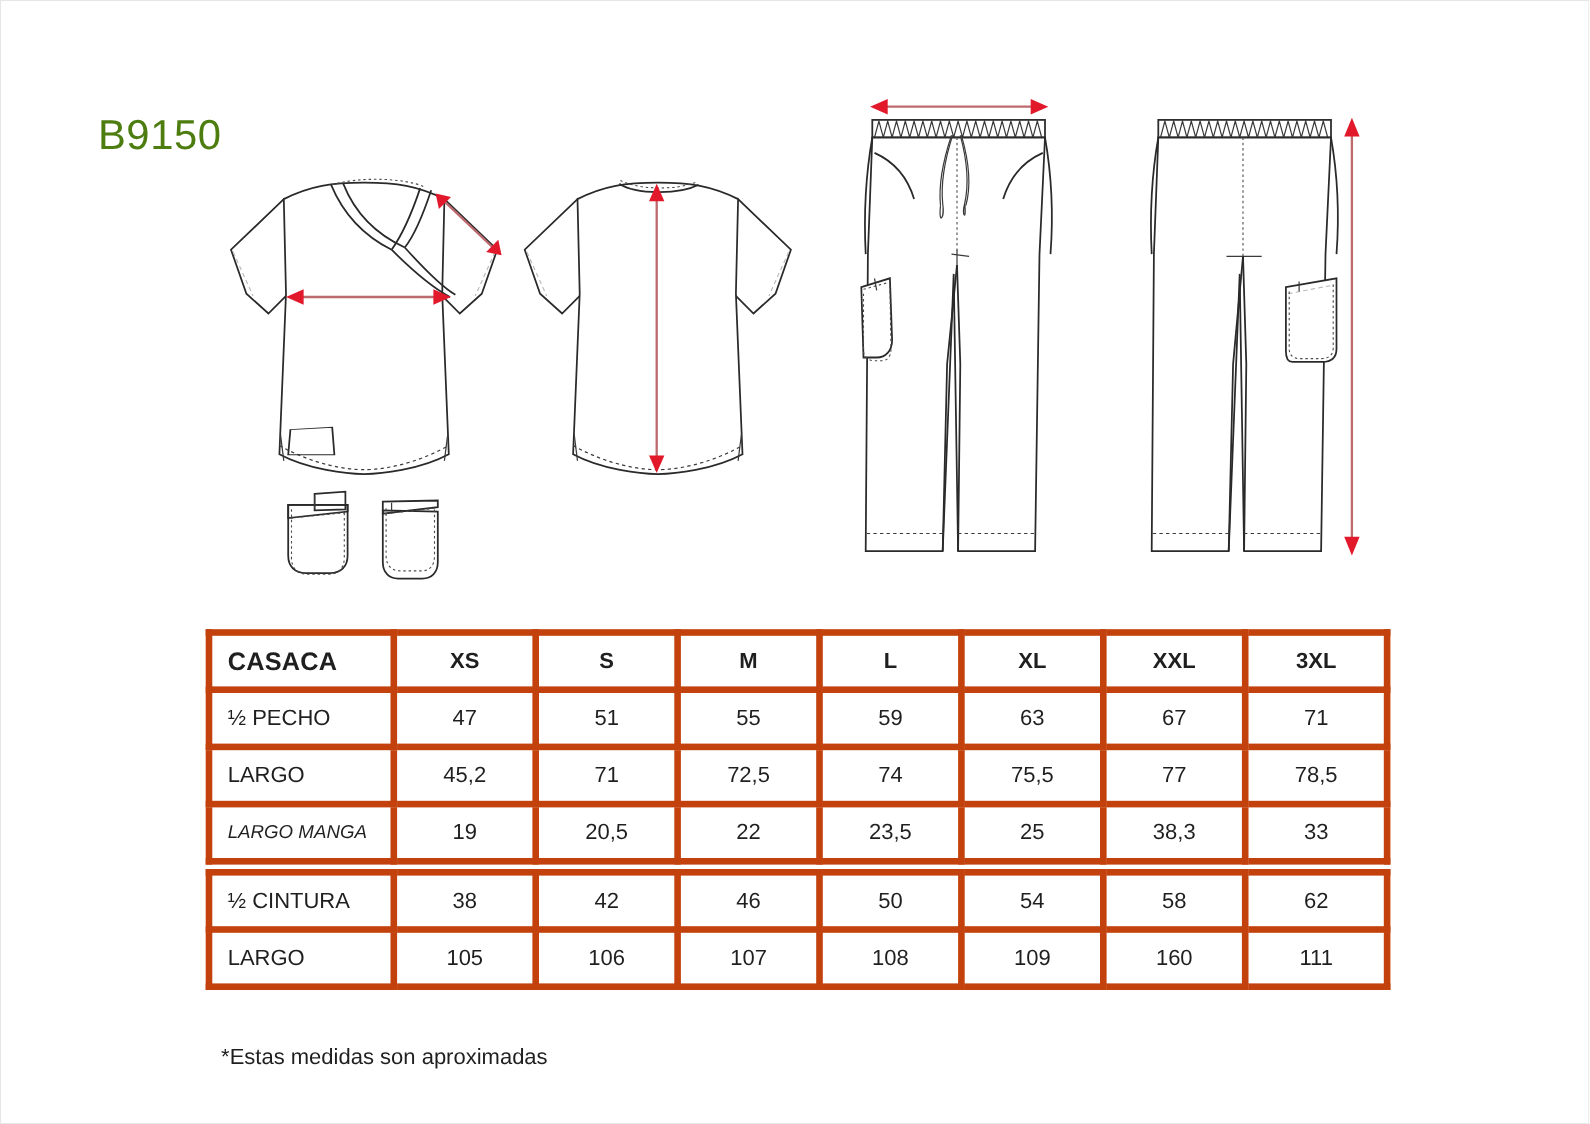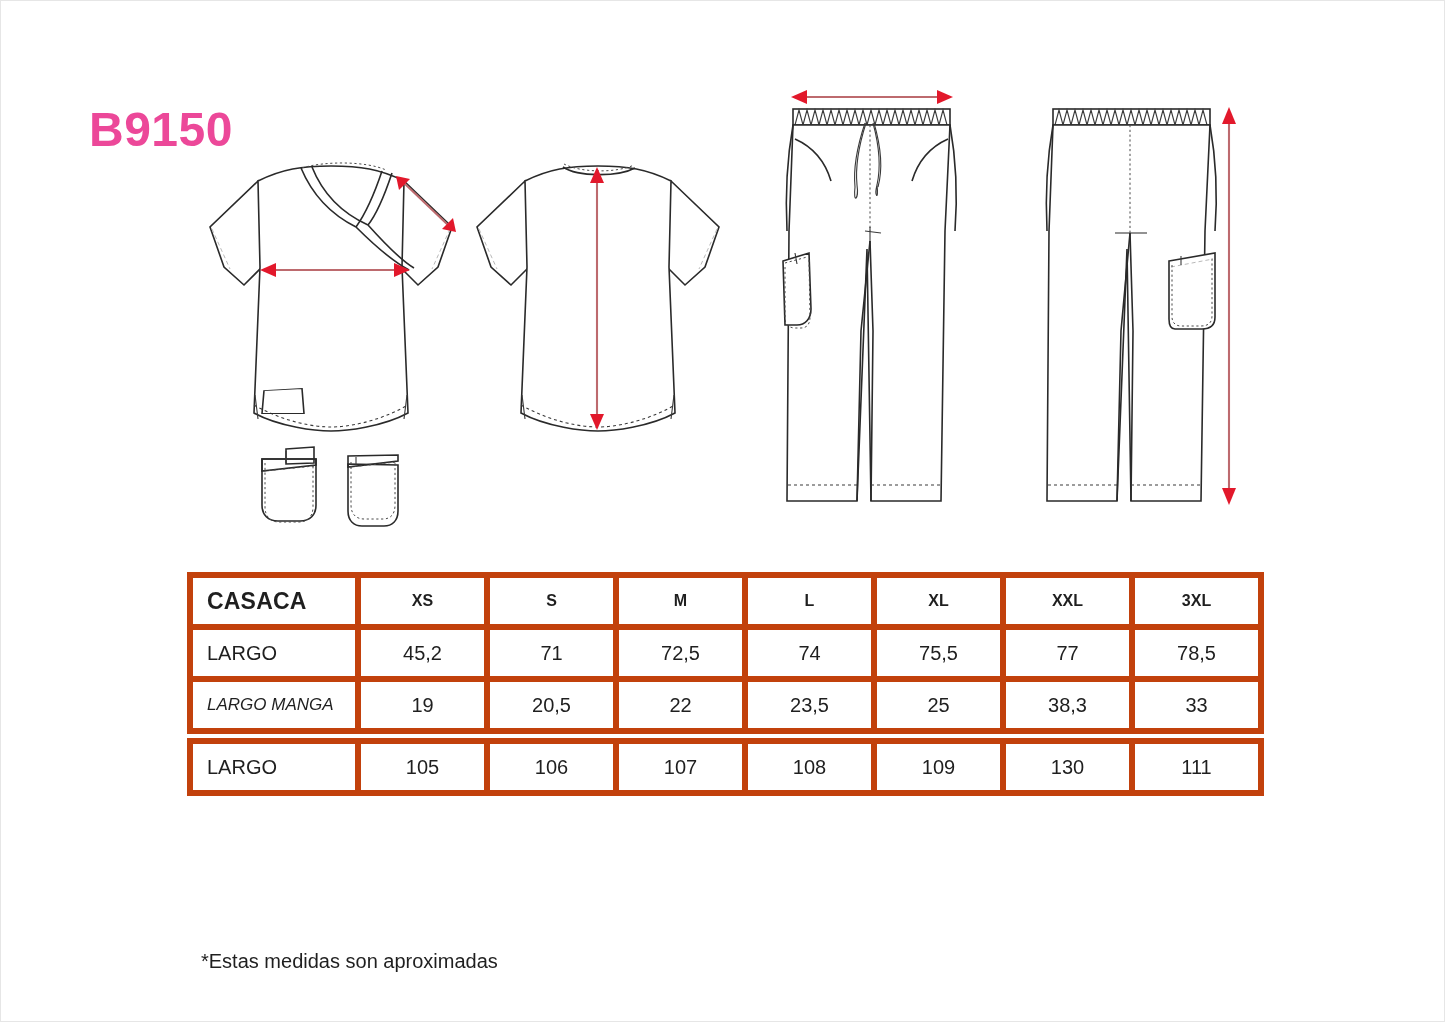--- a/index.html
+++ b/index.html
@@ -19,24 +19,24 @@
     border: 1px solid #e6e6e6;
     box-sizing: border-box;
     overflow: hidden;
   }
 
   
   #product-code {
     position: absolute;
     left: 88px;
     top: 101px;
-    font-size: 48px;
+    font-size: 38px;
     letter-spacing: 0.5px;
-    color: #ec4899;
-    font-weight: 700;
+    color: #4d7c0f;
+    font-weight: 400;
     white-space: nowrap;
   }
 
   
   #illustrations {
     position: absolute;
     left: 0;
     top: 60px;
     width: 1445px;
     height: 500px;
@@ -83,21 +83,21 @@
     font-size: 20px;
     color: #1f1f1f;
     padding: 0;
   }
   table.sizes td.label {
     text-align: left;
     padding-left: 14px;
   }
   table.sizes tr.section-head td {
     font-weight: bold;
-    font-size: 16px;
+    font-size: 20px;
   }
   table.sizes tr.section-head td.label {
     font-size: 23px;
     letter-spacing: 0.2px;
   }
   table.sizes td.small-label {
     font-size: 17px;
     font-style: italic;
   }
   
@@ -314,20 +314,30 @@
           <td class="label">CASACA</td>
           <td>XS</td>
           <td>S</td>
           <td>M</td>
           <td>L</td>
           <td>XL</td>
           <td>XXL</td>
           <td>3XL</td>
         </tr>
         <tr>
+          <td class="label">½ PECHO</td>
+          <td>47</td>
+          <td>51</td>
+          <td>55</td>
+          <td>59</td>
+          <td>63</td>
+          <td>67</td>
+          <td>71</td>
+        </tr>
+        <tr>
           <td class="label">LARGO</td>
           <td>45,2</td>
           <td>71</td>
           <td>72,5</td>
           <td>74</td>
           <td>75,5</td>
           <td>77</td>
           <td>78,5</td>
         </tr>
         <tr>
@@ -349,27 +359,37 @@
           <col class="c-size">
           <col class="c-size">
           <col class="c-size">
         <col class="c-size">
           <col class="c-size">
           <col class="c-size">
           <col class="c-size">
       </colgroup>
       <tbody>
         <tr>
+          <td class="label">½ CINTURA</td>
+          <td>38</td>
+          <td>42</td>
+          <td>46</td>
+          <td>50</td>
+          <td>54</td>
+          <td>58</td>
+          <td>62</td>
+        </tr>
+        <tr>
           <td class="label">LARGO</td>
           <td>105</td>
           <td>106</td>
           <td>107</td>
           <td>108</td>
           <td>109</td>
-          <td>130</td>
+          <td>160</td>
           <td>111</td>
         </tr>
       </tbody>
     </table>
   </div>
 
   <div id="footnotes">
     <span class="foot-line">*Estas medidas son aproximadas</span>
   </div>
 

